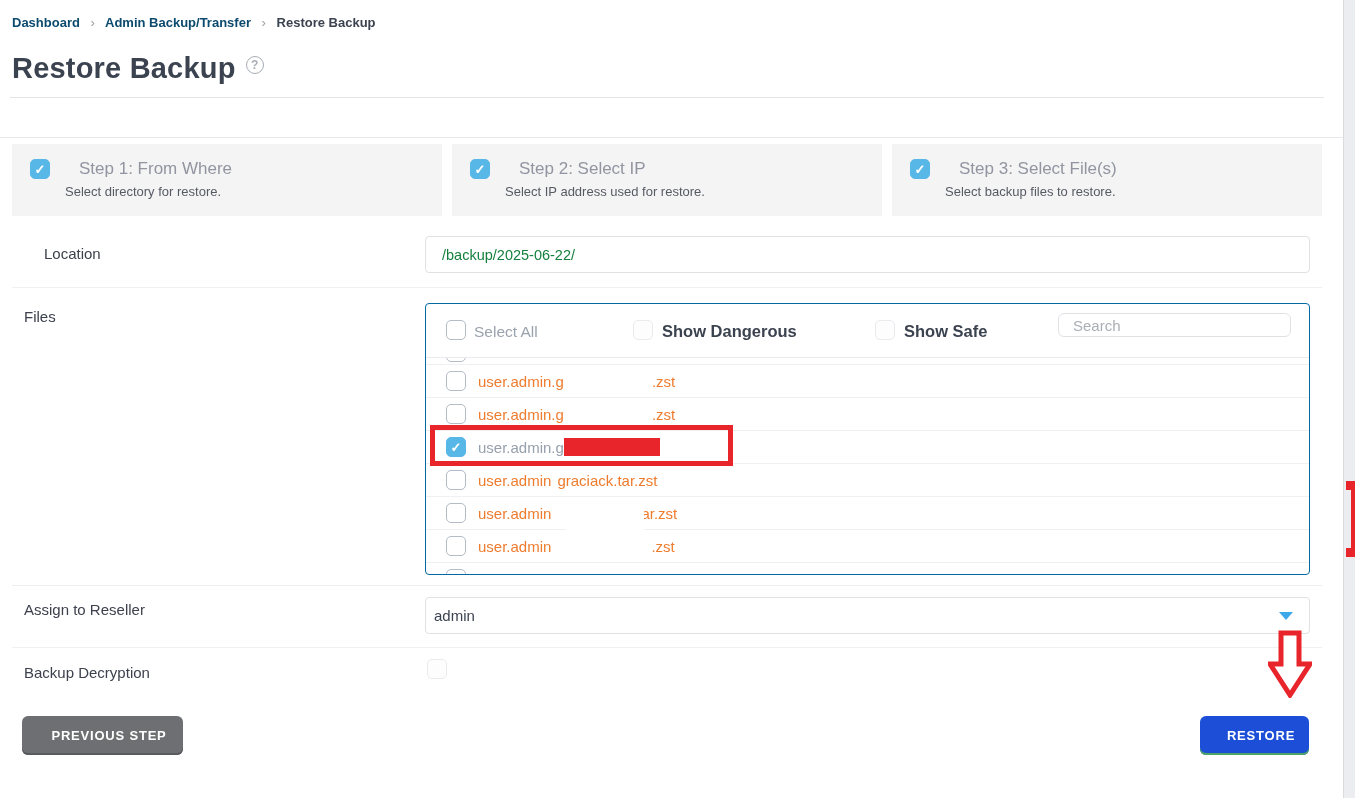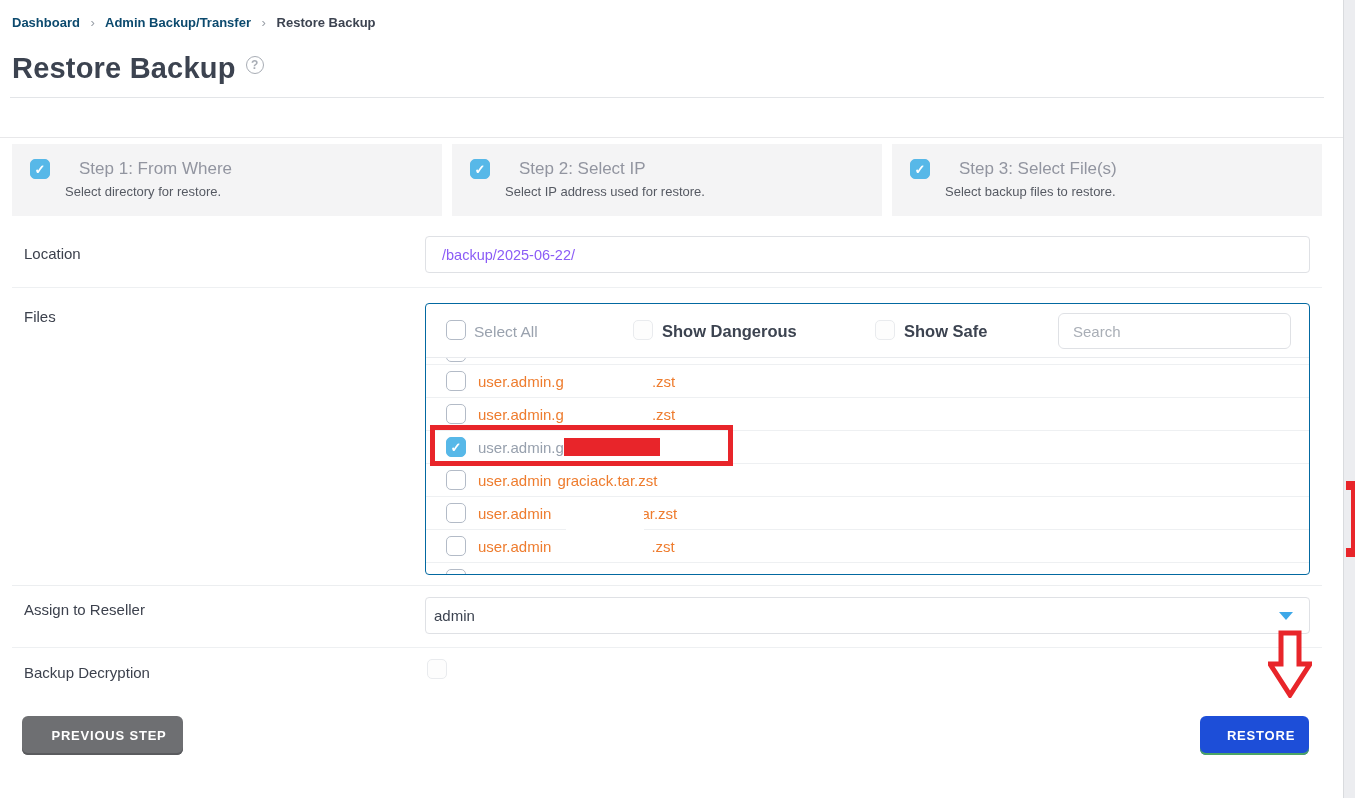--- a/index.html
+++ b/index.html
@@ -33,34 +33,34 @@
   .cb { width:20px; height:20px; border:1.5px solid #b3bbc7; border-radius:5px; background:#fff;
         display:flex; align-items:center; justify-content:center; flex:0 0 auto;
         color:#fff; font-size:13px; font-weight:700; cursor:pointer; }
   .cb.on { background:#57b8e8; border-color:#57b8e8; }
   .cb.lite { border-color:#e9ebee; background:#fdfdfd; }
 
   
   .flabel { position:absolute; left:24px; font-size:15px; color:#3c414d; }
   .input-box { position:absolute; left:425px; width:885px; height:37px; border:1px solid #dfe1e5;
                border-radius:4px; background:#fff; display:flex; align-items:center; padding:0 16px;
-               font-size:14.5px; color:#8b5cf6; }
+               font-size:14.5px; color:#15803d; }
   .select-box { cursor:pointer; color:#3c4350; font-size:15px; justify-content:space-between;padding-left:8px; }
   .caret { width:0; height:0; border-left:7px solid transparent; border-right:7px solid transparent;
            border-top:8px solid #3da8e8; }
 
   
   .panel { position:absolute; left:425px; top:303px; width:885px; height:272px;
            border:1px solid #0369a1; border-radius:4px; background:#fff; overflow:hidden; }
   .panel-head { position:relative; height:54px; border-bottom:1px solid #e9ebee; }
   .panel-head .cb { position:absolute; top:16px; }
   .lab { position:absolute; font-size:15.5px; }
   .lab.gray { color:#9aa2ae; }
   .lab.bold { font-size:16.5px; font-weight:700; color:#3c4350; }
-  .search { position:absolute; left:632px; top:9px; width:233px; height:36px; border:1px solid #dfe1e5;
+  .search { position:absolute; left:632px; top:9px; width:233px; height:24px; border:1px solid #dfe1e5;
             border-radius:6px; padding:0 14px; font-size:15px; color:#3c4350;
             font-family:"Liberation Sans", sans-serif; outline:none; }
   .search::placeholder { color:#a9aeb6; }
 
   .sliver { position:relative; height:6px; overflow:hidden; }
   .sliver .cb { position:absolute; left:20px; top:-16px; }
   .frow { height:33px; border-top:1px solid #eef0f2; display:flex; align-items:center; padding-left:20px; }
   .frow .fname { margin-left:12px; font-size:15px; color:#ee7c2e; cursor:pointer; display:flex; align-items:center; }
   .frow.checked .fname { color:#97a0ad; cursor:default; }
   .gap { display:inline-block; height:18px; }
@@ -121,21 +121,21 @@
     </div>
     <div class="step">
       <div class="cb on">✓</div>
       <div class="txt">
         <div class="s-label">Step 3: Select File(s)</div>
         <div class="s-desc">Select backup files to restore.</div>
       </div>
     </div>
   </div>
 
-  <div class="flabel" style="top:245px;">Location</div>
+  <div class="flabel" style="top:245px;margin-left:20px;">Location</div>
   <div class="input-box" style="top:236px;">/backup/2025-06-22/</div>
   <div class="divider" style="left:12px; width:1310px; top:287px; background:#eef0f2;"></div>
 
   <div class="flabel" style="top:308px;">Files</div>
   <div class="panel">
     <div class="panel-head">
       <div class="cb" style="left:20px;"></div>
       <div class="lab gray" style="left:48px; top:19px;">Select All</div>
       <div class="cb lite" style="left:207px;"></div>
       <div class="lab bold" style="left:236px; top:18px;">Show Dangerous</div>

